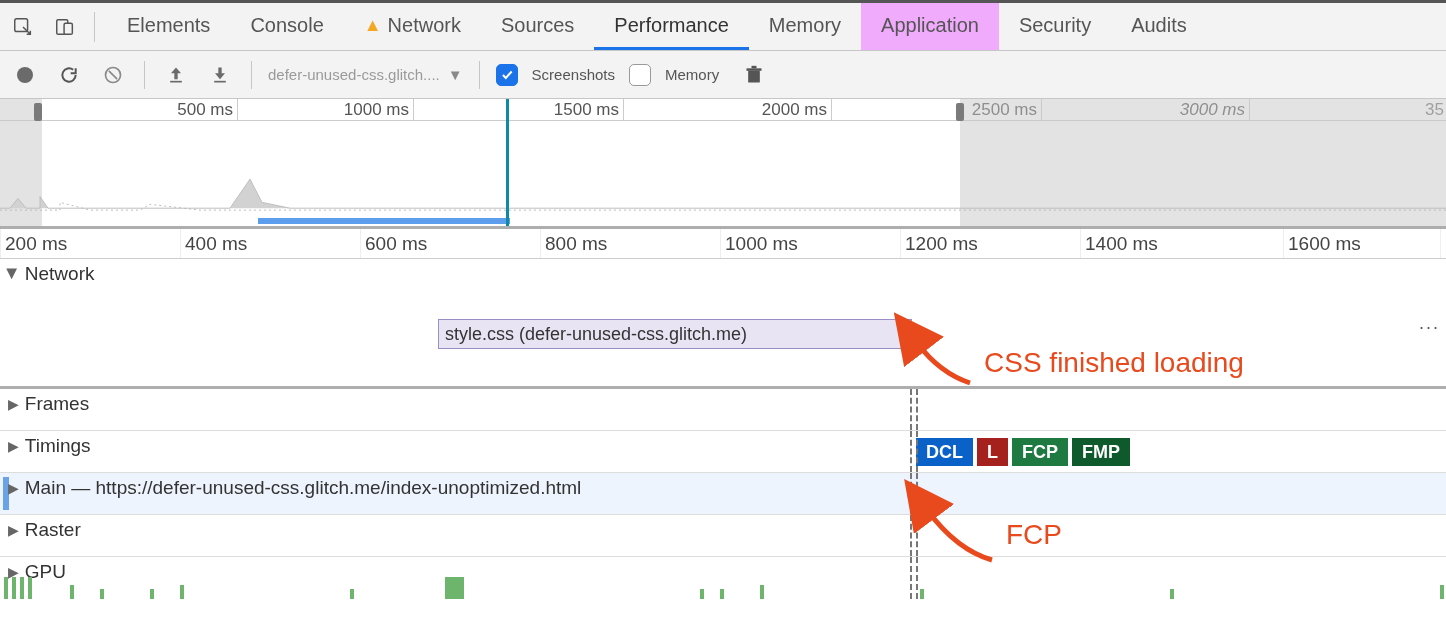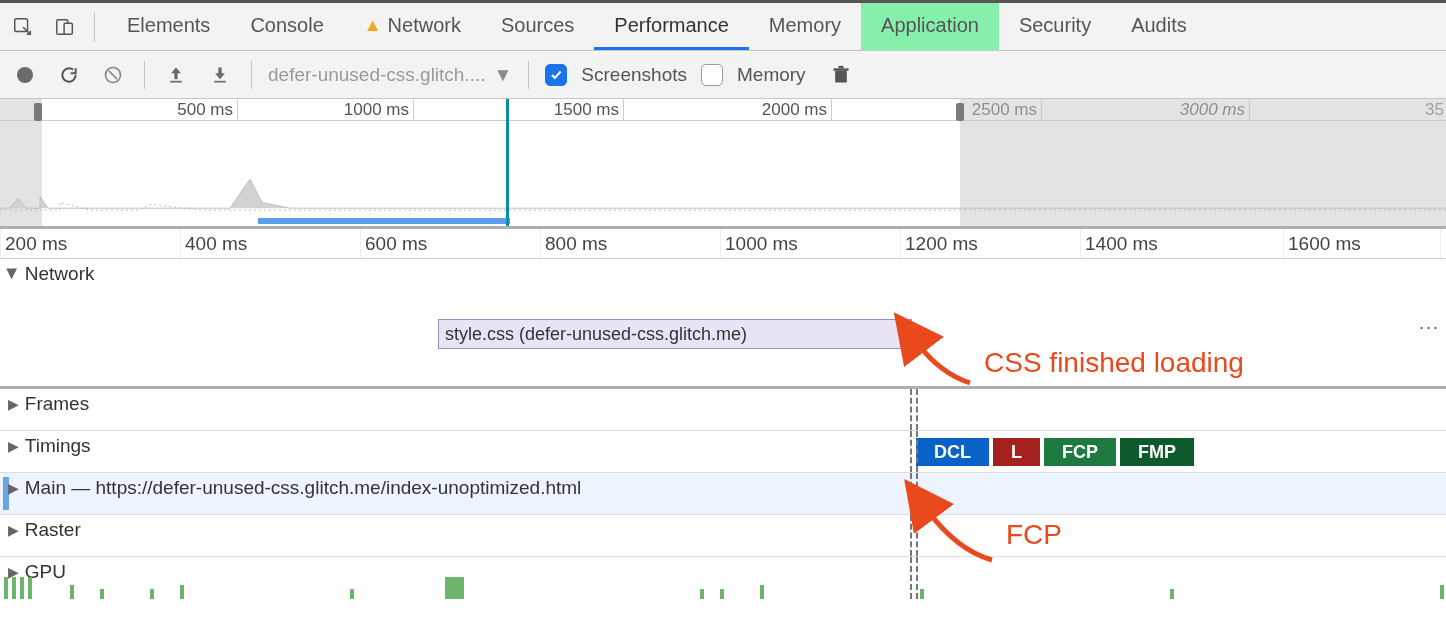--- a/index.html
+++ b/index.html
@@ -31,32 +31,32 @@
   .tabtabs { display:flex; align-items:stretch; height:100%; gap: 0; }
   .tabtabs .tab {
     padding: 0 20px;
     display:flex; align-items:center;
     color:#555; cursor:default;
     border-bottom: 3px solid transparent;
     white-space: nowrap;
     gap:6px;
   }
   .tabtabs .tab.active { color:#333; border-bottom-color:#1a73e8; }
-  .tabtabs .tab.hover { background:#86efac; }
+  .tabtabs .tab.hover { background:#f0abfc; }
   .warn-tri { color:#f5a623; font-size:18px; line-height:1; }
 
   
   .toolbar {
     display:flex; align-items:center;
     height:48px;
     background:#f3f3f3;
     border-bottom:1px solid #c6c6c6;
     padding: 0 10px;
     gap:14px;
-    font-size:19px;
+    font-size:15px;
     color:#555;
   }
   .toolbar .tico { width:30px; height:30px; display:flex; align-items:center; justify-content:center; }
   .toolbar .sep { width:1px; height:28px; background:#c6c6c6; margin:0 2px; }
   .dropdown {
     display:flex; align-items:center; gap:8px;
     color:#9a9a9a;
     max-width:320px;
   }
   .dropdown .ddtext { white-space:nowrap; overflow:hidden; text-overflow:ellipsis; max-width:270px; }
@@ -167,21 +167,21 @@
   .dots-row {
     position:absolute; right:6px; top:50%; transform:translateY(-50%);
     font-size:18px; color:#555; letter-spacing:2px;
   }
 
   .timing-badges {
     position:absolute; top:7px; height:28px; display:flex; gap:4px;
   }
   .badge {
     display:inline-flex; align-items:center;
-    padding:0 18px; height:28px;
+    padding:0 10px; height:28px;
     color:#fff; font-size:18px; font-weight:600;
     border-radius:0;
   }
   .badge.dcl { background:#0a62c9; }
   .badge.l { background:#a5211e; }
   .badge.fcp { background:#1e7a40; }
   .badge.fmp { background:#0f5a2c; }
 
   .vline-pair {
     position:absolute; top:0; bottom:0; width:8px;

